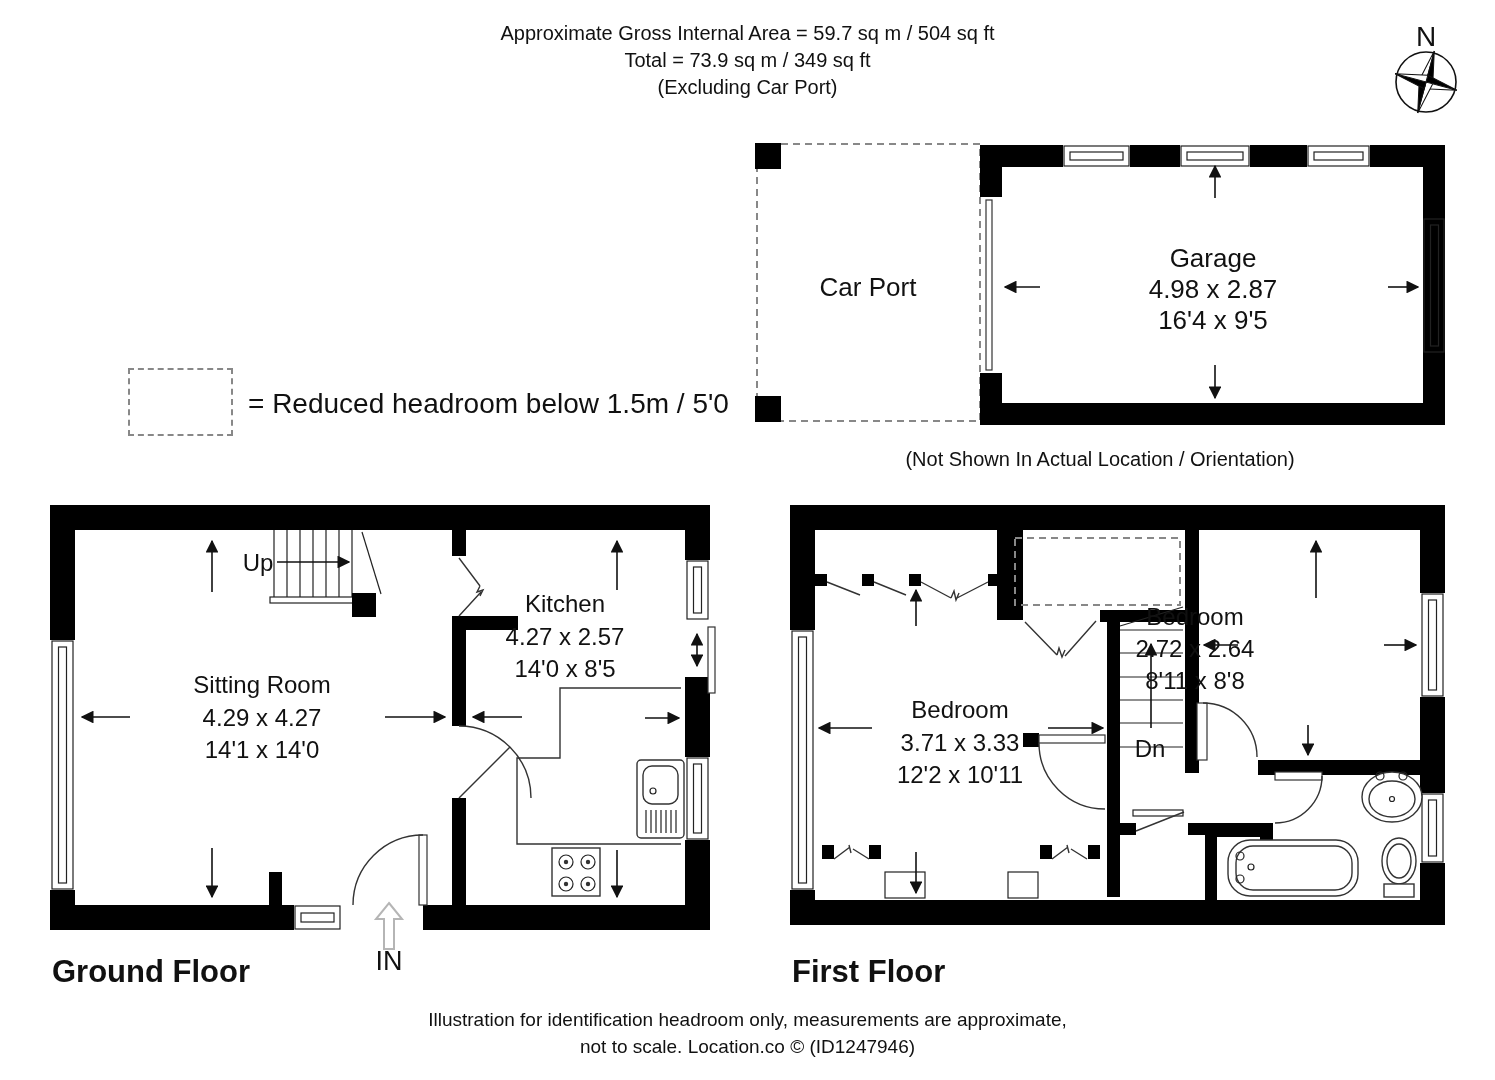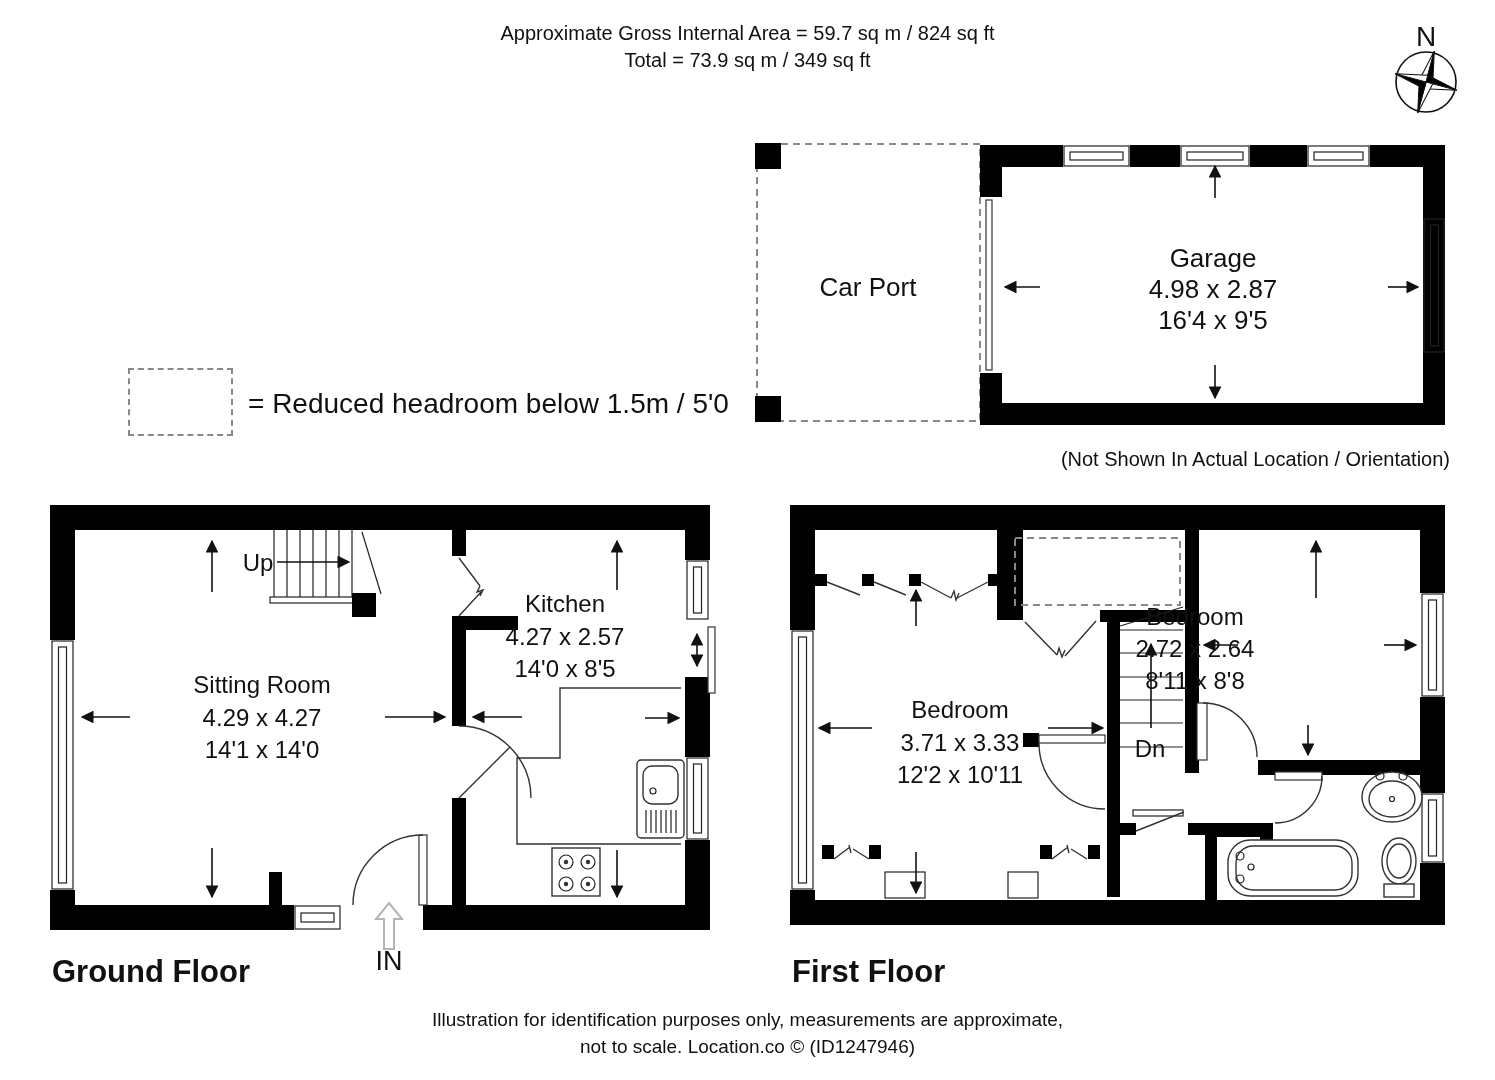--- a/index.html
+++ b/index.html
@@ -1,21 +1,21 @@
 <!DOCTYPE html>
 <html><head>
 <meta charset="utf-8">
 <style>
   html,body{margin:0;padding:0;background:#fff;}
   .page{position:relative;width:1495px;height:1080px;background:#fff;overflow:hidden;
         font-family:"Liberation Sans",sans-serif;color:#111;}
   .abs{position:absolute;}
   .center{text-align:center;}
   .header{top:20px;left:0;width:1495px;font-size:20px;line-height:27px;color:#111;}
-  .note{top:448px;left:750px;width:700px;font-size:20px;text-align:right;}
+  .note{top:448px;left:750px;width:700px;font-size:20px;}
   .legend-box{top:368px;left:128px;width:101px;height:64px;border:2px dashed #888;}
   .legend-text{top:388px;left:248px;font-size:28px;}
   .footer{top:1006px;left:0;width:1495px;font-size:19px;line-height:27px;}
   svg{position:absolute;overflow:visible;}
   svg text{font-family:"Liberation Sans",sans-serif;fill:#111;}
   .wall{fill:#000;stroke:none;}
   .winbox{fill:#fff;stroke:none;}
   .wline{fill:none;stroke:#222;stroke-width:1.2;}
   .ln{fill:none;stroke:#333;stroke-width:1.4;}
   .fixture{fill:#fff;stroke:#333;stroke-width:1.4;}
@@ -25,22 +25,23 @@
   .rmname{font-size:24px;text-anchor:middle;}
   .title{font-size:31px;font-weight:bold;text-anchor:start;}
   .gtxt{font-size:26px;text-anchor:middle;}
 </style>
 </head>
 <body>
 
 <div class="page">
 
   <div class="abs header center">
-    <div>Approximate Gross Internal Area = 59.7 sq m / 824 sq ft</div>
+    <div>Approximate Gross Internal Area = 59.7 sq m / 504 sq ft</div>
     <div>Total = 73.9 sq m / 349 sq ft</div>
+    <div>(Excluding Car Port)</div>
   </div>
 
   <svg style="left:1386px;top:10px" width="80" height="110" viewBox="0 0 80 110">
     <text x="40" y="36" font-size="28" text-anchor="middle">N</text>
     <circle cx="40" cy="72" r="30" fill="none" stroke="#111" stroke-width="1.6"></circle>
     <g transform="rotate(15 40 72)" stroke="#111" stroke-width="1">
       <polygon points="40,40 33,72 40,72" fill="#fff"></polygon>
         <polygon points="40,40 47,72 40,72" fill="#000"></polygon>
       <polygon points="72,72 40,65 40,72" fill="#000"></polygon>
         <polygon points="72,72 40,79 40,72" fill="#fff"></polygon>
@@ -310,17 +311,17 @@
     <text class="rmname" x="960" y="718">Bedroom</text>
     <text class="rmname" x="960" y="751">3.71 x 3.33</text>
     <text class="rmname" x="960" y="783">12'2 x 10'11</text>
     <text class="rmname" x="1195" y="625">Bedroom</text>
     <text class="rmname" x="1195" y="657">2.72 x 2.64</text>
     <text class="rmname" x="1195" y="689">8'11 x 8'8</text>
     <text class="title" x="792" y="982">First Floor</text>
   </svg>
 
   <div class="abs footer center">
-    <div>Illustration for identification purposes only, measurements are approximate,</div>
+    <div>Illustration for identification headroom only, measurements are approximate,</div>
     <div>not to scale. Location.co © (ID1247946)</div>
   </div>
 
 </div>
 
 </body></html>

